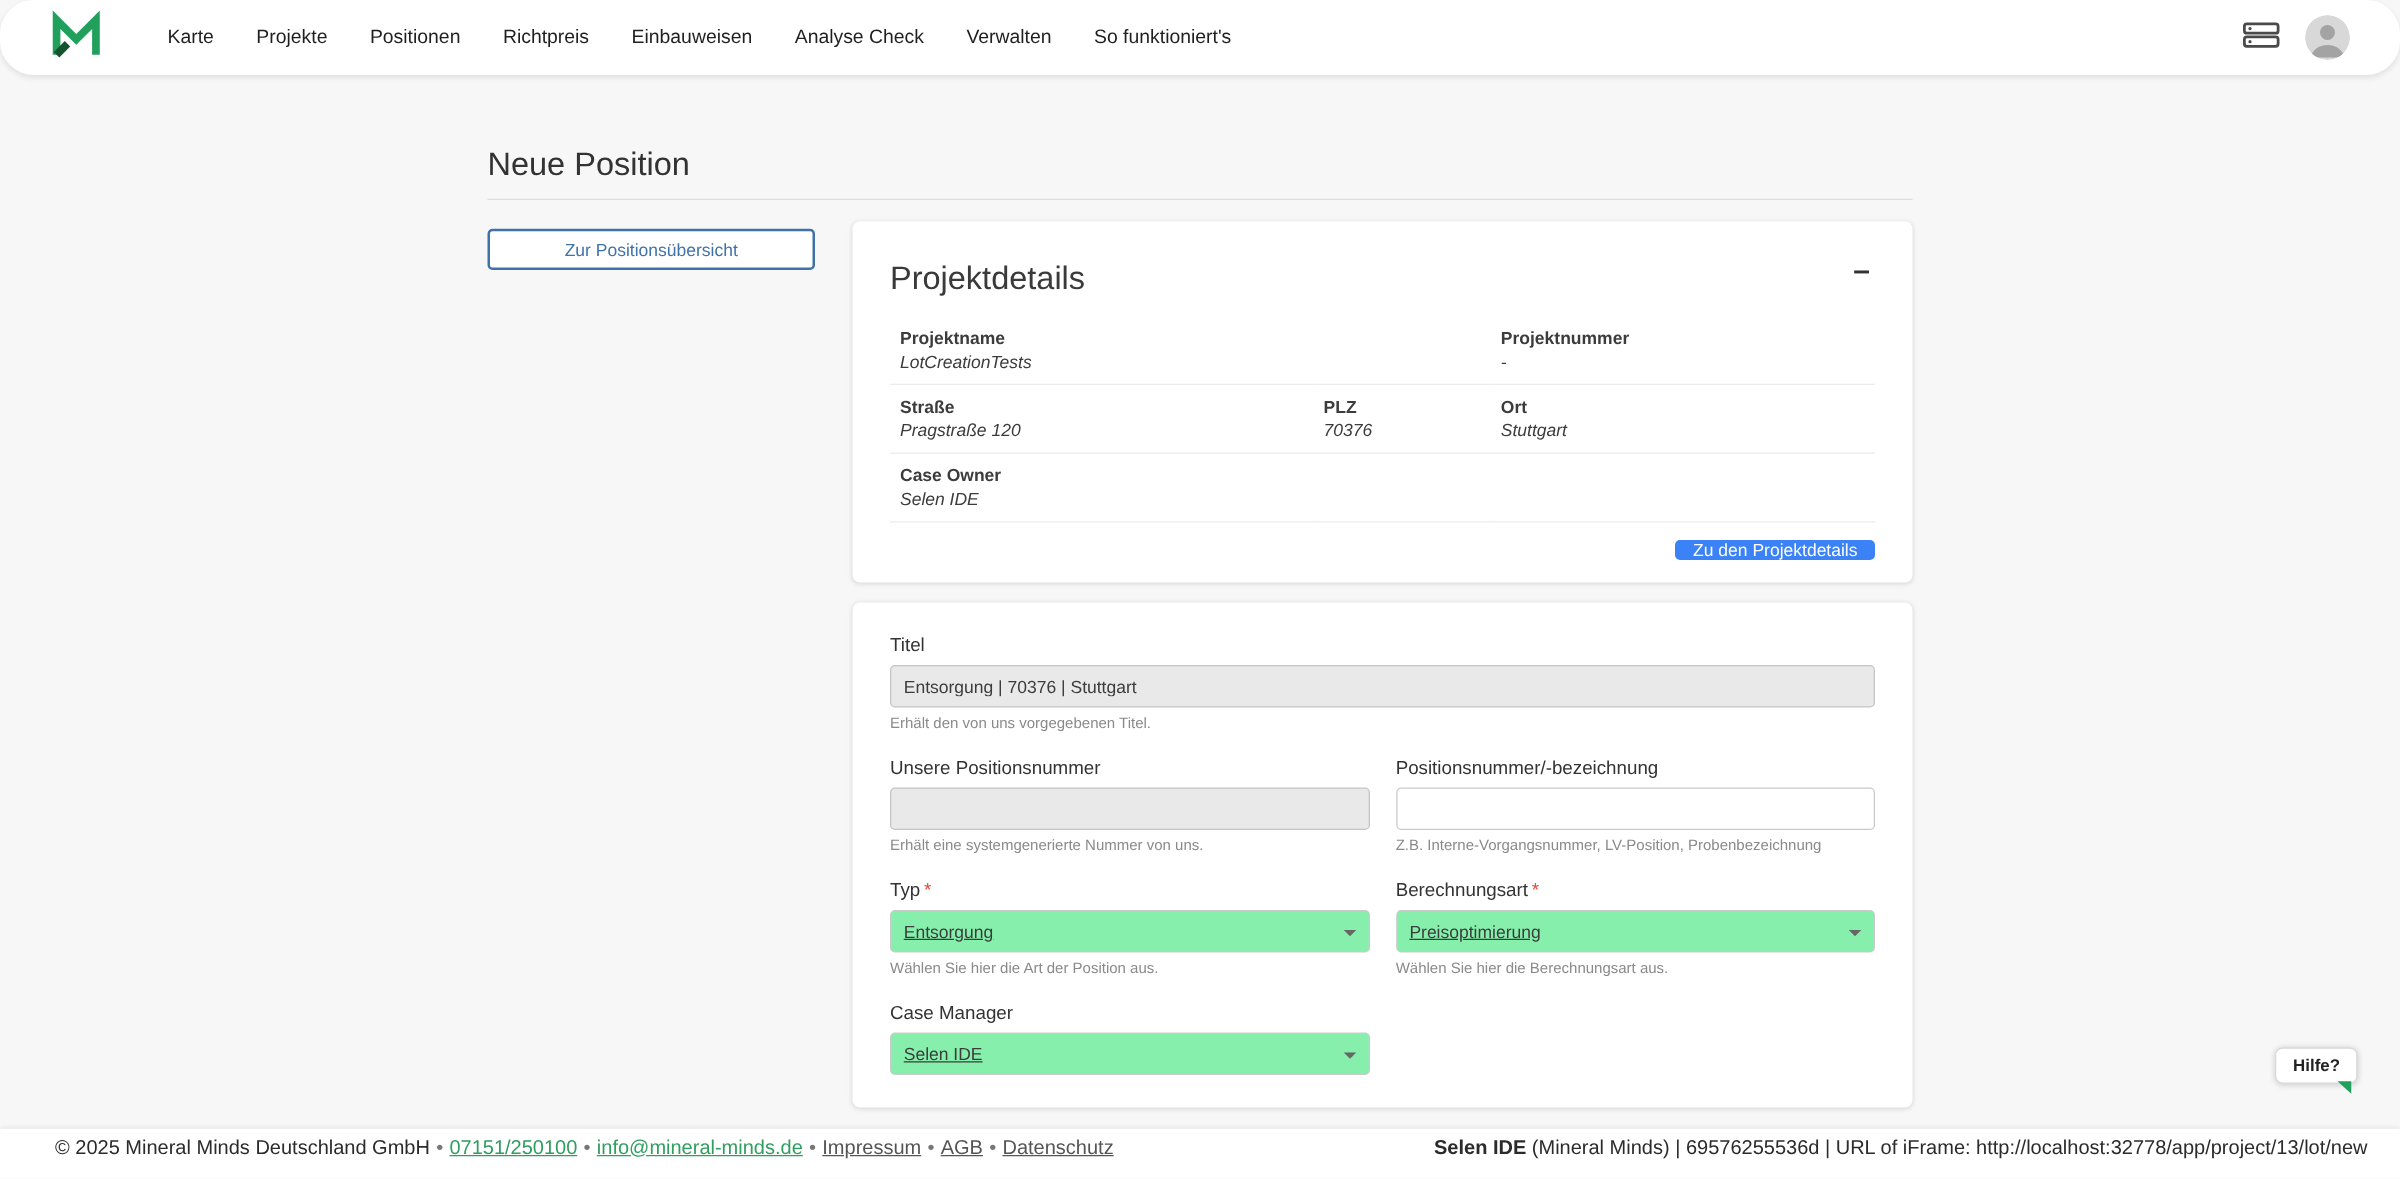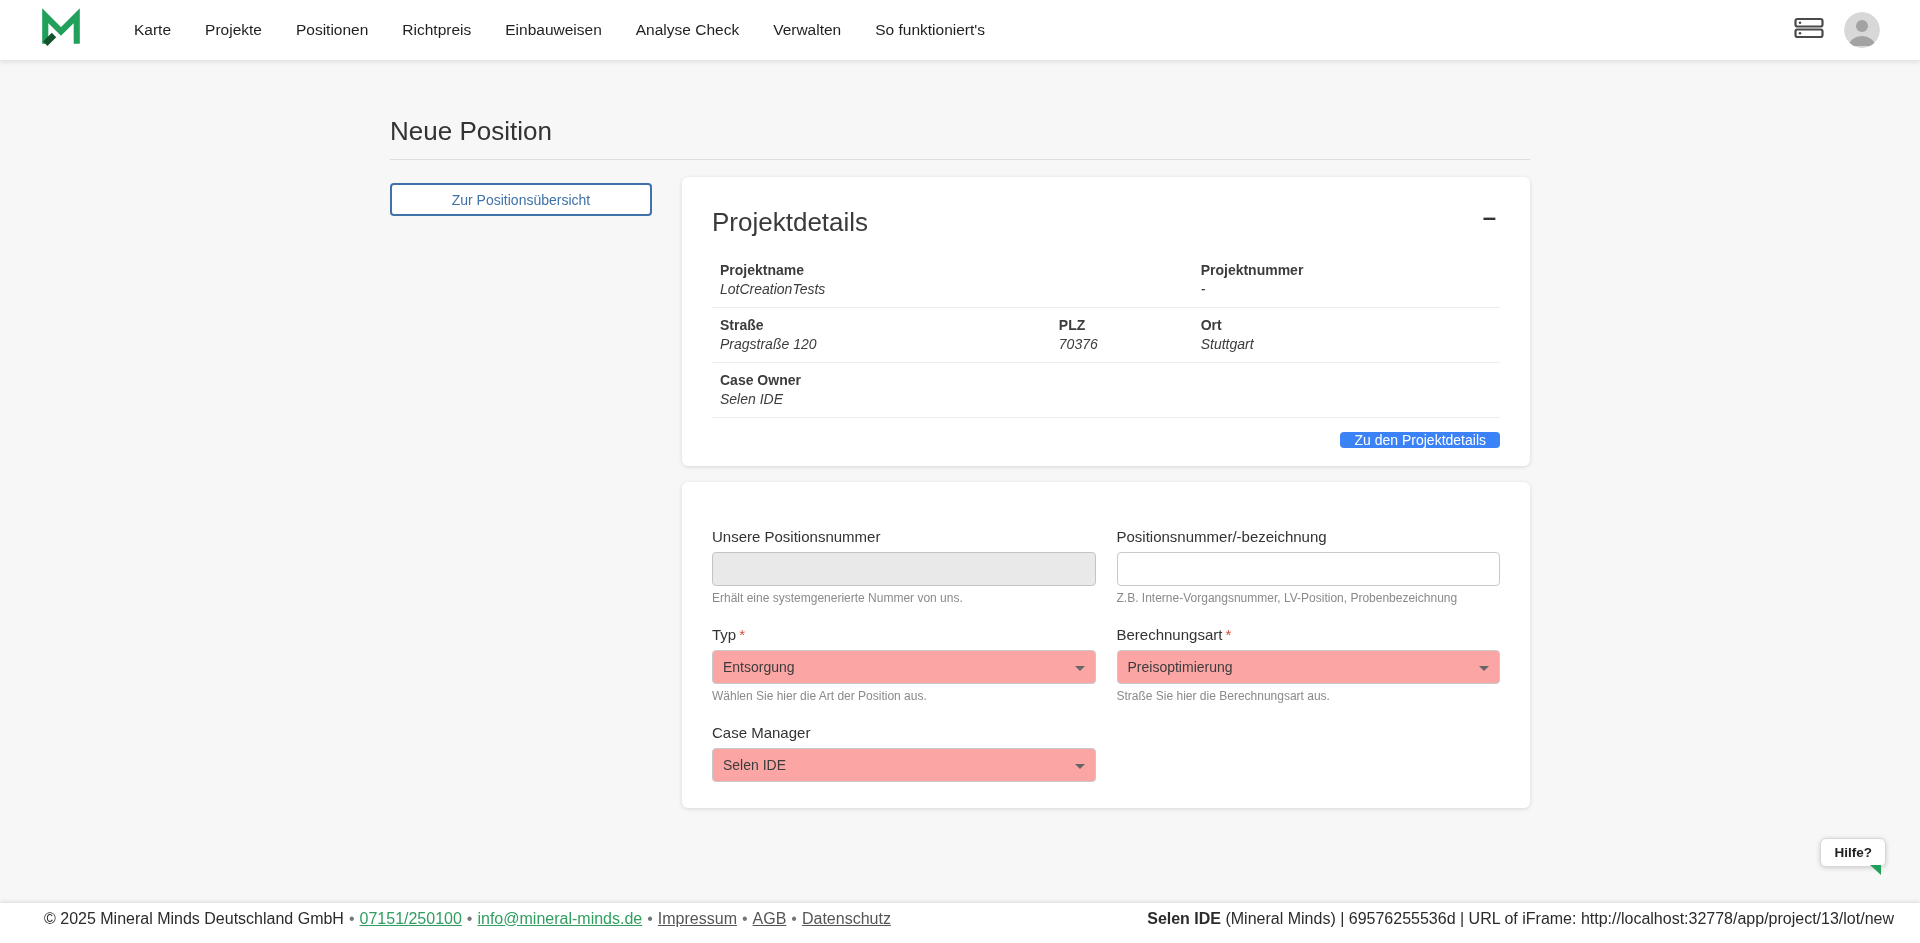--- a/index.html
+++ b/index.html
@@ -10,21 +10,21 @@
     overflow: hidden;
     position: relative;
     color: #333;
   }
   [data-interactable="true"] { cursor: pointer; }
 
   
   .navbar {
     position: fixed; top: 0; left: 0; right: 0; height: 60px;
     background: #fff; display: flex; align-items: center;
-    padding: 0 40px; box-shadow: 0 2px 5px rgba(0,0,0,.10); z-index: 20;
+    padding: 0 40px; box-shadow: 0 2px 5px rgba(0,0,0,.10); z-index: 20; border-radius: 27px;
   }
   .logo { display: flex; align-items: center; margin-right: 52px; }
   .nav-links { display: flex; align-items: center; gap: 34px; list-style: none; }
   .nav-item {
     font-size: 15.5px; color: #1f1f1f; text-decoration: none; white-space: nowrap;
   }
   .nav-right { margin-left: auto; display: flex; align-items: center; gap: 20px; }
   .avatar { display: inline-flex; border-radius: 50%; overflow: hidden; }
 
   
@@ -67,22 +67,22 @@
   .required-mark { color: #dd4b39; margin-left: 3px; }
   .text-input {
     width: 100%; height: 34px; border: 1px solid #c9c9c9; border-radius: 4px;
     padding: 0 10px; font-size: 14px; color: #3c3c3c; background: #fff; font-family: inherit;
   }
   .text-input:disabled { background: #e9e9e9; border-color: #c4c4c4; color: #3c3c3c; }
   .help-text { font-size: 12px; color: #8a8a8a; margin-top: 5px; line-height: 15px; }
   .form-row { display: grid; grid-template-columns: 1fr 1fr; column-gap: 21px; margin-top: 20px; }
   .select {
     position: relative; width: 100%; height: 34px; border: 1px solid #c9c9c9; border-radius: 4px;
-    background: #fca5a5; display: flex; align-items: center; padding: 0 28px 0 10px;
-    font-size: 14px; color: #3c3c3c;
+    background: #86efac; display: flex; align-items: center; padding: 0 28px 0 10px;
+    font-size: 14px; color: #3c3c3c; text-decoration: underline;
   }
   .select .caret {
     position: absolute; right: 10px; top: 15px; width: 0; height: 0;
     border-left: 5px solid transparent; border-right: 5px solid transparent;
     border-top: 5px solid #666;
   }
 
   
   .help-bubble {
     position: fixed; right: 34px; bottom: 76px; background: #fff;
@@ -211,20 +211,25 @@
                 </td>
               </tr>
             </tbody>
           </table>
           <div class="card-actions">
             <button class="btn-primary" data-interactable="true">Zu den Projektdetails</button>
           </div>
         </section>
 
         <section class="card card-form" data-interactable="false">
+          <div class="field-block">
+            <label class="field-label" data-interactable="false">Titel</label>
+            <input class="text-input" type="text" disabled="" data-interactable="true" value="Entsorgung | 70376 | Stuttgart" style="">
+            <div class="help-text" data-interactable="false">Erhält den von uns vorgegebenen Titel.</div>
+          </div>
 
           <div class="form-row">
             <div>
               <label class="field-label" data-interactable="false">Unsere Positionsnummer</label>
               <input class="text-input" type="text" disabled="" data-interactable="true" value="" style="">
               <div class="help-text" data-interactable="false">Erhält eine systemgenerierte Nummer von uns.</div>
             </div>
             <div>
               <label class="field-label" data-interactable="false">Positionsnummer/-bezeichnung</label>
               <input class="text-input" type="text" data-interactable="true" value="" style="">
@@ -244,21 +249,21 @@
               <div class="help-text" data-interactable="false">Wählen Sie hier die Art der Position aus.</div>
             </div>
             <div>
               <label class="field-label" data-interactable="false">
                 <span>Berechnungsart</span><span class="required-mark" data-interactable="false">*</span>
               </label>
               <div class="select" data-interactable="true">
                 <span data-interactable="false">Preisoptimierung</span>
                 <span class="caret" data-interactable="false"></span>
               </div>
-              <div class="help-text" data-interactable="false">Straße Sie hier die Berechnungsart aus.</div>
+              <div class="help-text" data-interactable="false">Wählen Sie hier die Berechnungsart aus.</div>
             </div>
           </div>
 
           <div class="form-row">
             <div>
               <label class="field-label" data-interactable="false">Case Manager</label>
               <div class="select" data-interactable="true">
                 <span data-interactable="false">Selen IDE</span>
                 <span class="caret" data-interactable="false"></span>
               </div>

